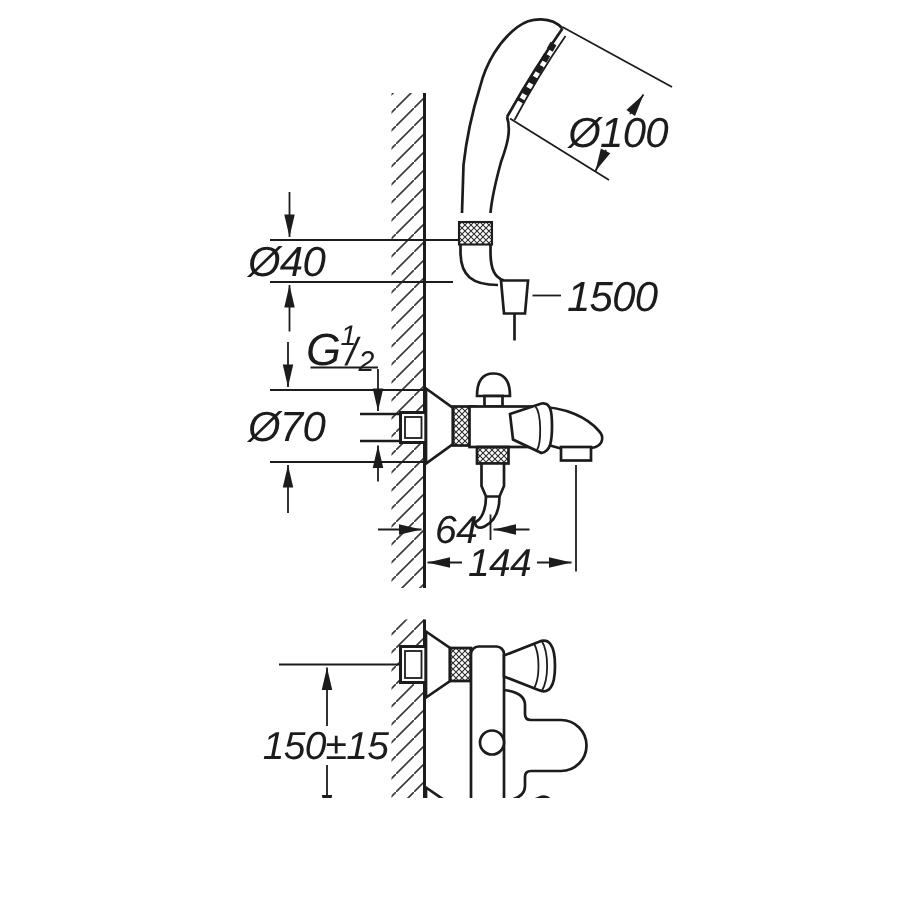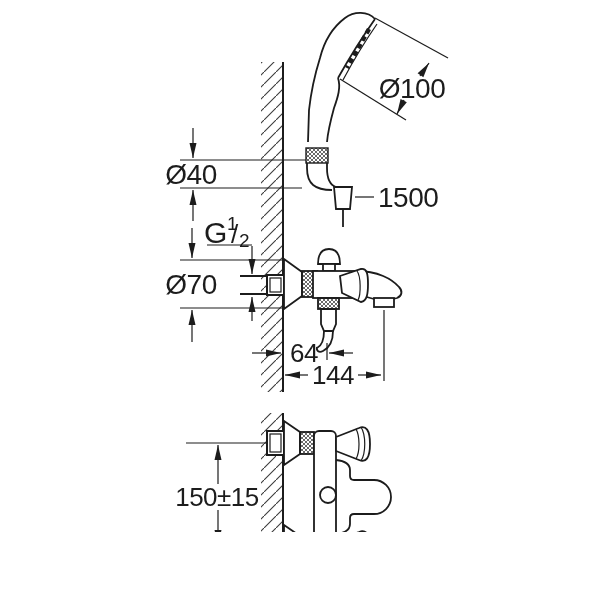--- a/index.html
+++ b/index.html
@@ -1,16 +1,16 @@
 <!DOCTYPE html>
 <html><head>
 <meta charset="utf-8">
 <style>
   html,body{margin:0;padding:0;background:#ffffff;}
-  .stage{width:600px;height:532px;position:relative;background:#14b8a6;overflow:hidden;}
+  .stage{width:600px;height:532px;position:relative;background:#14b8a6;overflow:hidden;font-style:italic;}
   svg{display:block;}
   .dim-text{
     font-family:"Liberation Sans","DejaVu Sans",sans-serif;
     fill:#1c1c1c;
     letter-spacing:-0.5px;
   }
   .t28{font-size:28px;}
   .t26{font-size:26px;}
   .t30{font-size:30px;}
   .t19{font-size:19px;}

